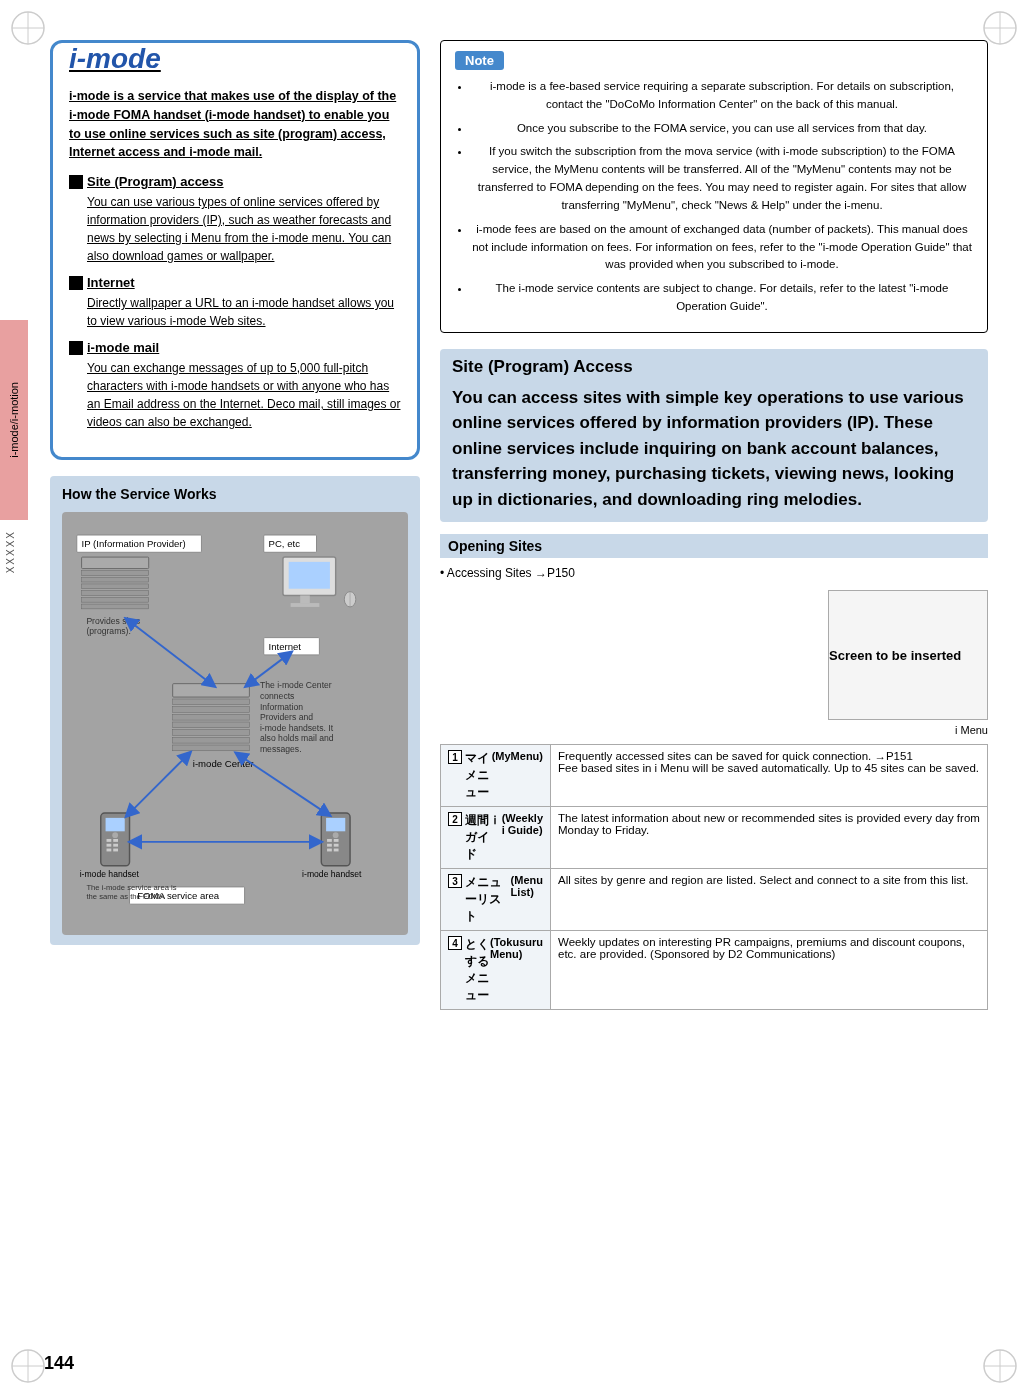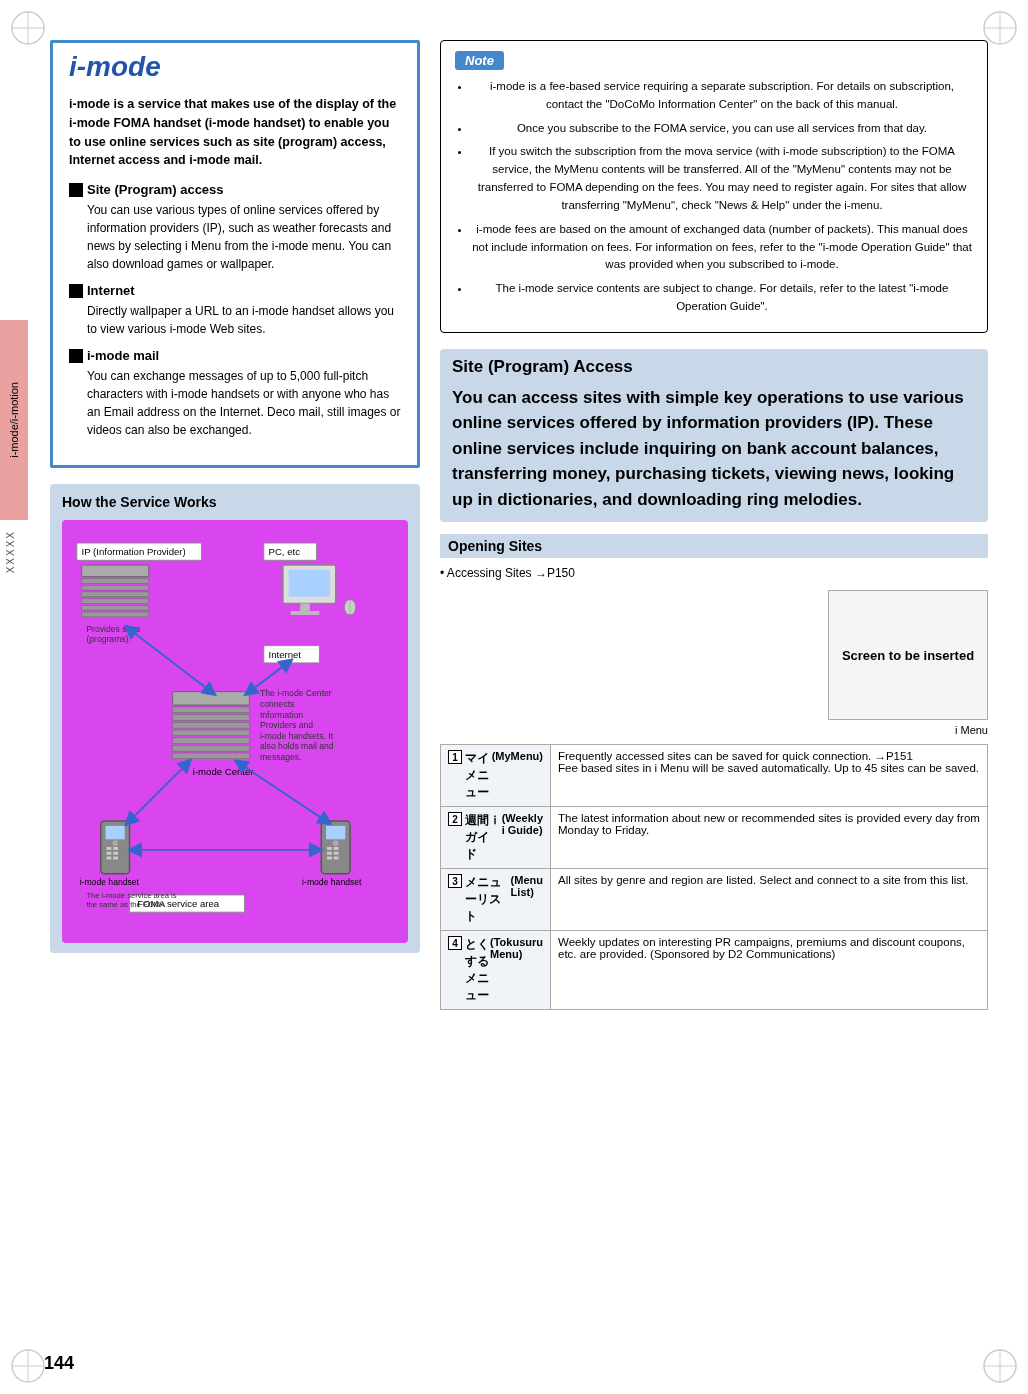--- a/index.html
+++ b/index.html
@@ -80,24 +80,25 @@
     }
 
     
     .right-col {
       flex: 1;
     }
 
     
     .imode-title-box {
       border: 3px solid #4488cc;
-      border-radius: 2px;
-      padding: 8px 16px 16px;
+      border-radius: 12px;
+      padding: 0 16px 16px;
       margin-bottom: 16px;
       background: #fff;
+      text-decoration: underline;
     }
     .imode-title-box h1 {
       font-size: 28px;
       color: #2255aa;
       font-style: italic;
       font-weight: bold;
       margin-bottom: 12px;
     }
     .imode-title-box .intro-text {
       font-size: 12.5px;
@@ -140,21 +141,21 @@
     .service-works-title {
       font-size: 14px;
       font-weight: bold;
       margin-bottom: 10px;
       color: #000;
     }
 
     
     .diagram {
       position: relative;
-      background: #d946ef;
+      background: #a3a3a3;
       border-radius: 4px;
       padding: 10px;
       min-height: 400px;
     }
 
     
     .note-box {
       border: 1px solid #000;
       border-radius: 4px;
       padding: 10px 14px;
@@ -162,21 +163,20 @@
     }
     .note-title {
       background: #4488cc;
       color: #fff;
       font-weight: bold;
       font-size: 13px;
       padding: 2px 10px;
       border-radius: 3px;
       display: inline-block;
       margin-bottom: 8px;
-      font-style: italic;
     }
     .note-list {
       list-style: disc;
       padding-left: 16px;
       font-size: 11.5px;
       line-height: 1.55;
     }
     .note-list li {
       margin-bottom: 6px;
       text-align: center;
@@ -219,21 +219,21 @@
       margin-bottom: 10px;
     }
 
     
     .screen-placeholder {
       border: 1px solid #aaa;
       width: 160px;
       height: 130px;
       display: flex;
       align-items: center;
-      justify-content: center;
+      justify-content: flex-start;
       margin-left: auto;
       margin-bottom: 4px;
       background: #f5f5f5;
     }
     .screen-placeholder-text {
       text-align: center;
       font-size: 13px;
       font-weight: bold;
       line-height: 1.5;
     }

